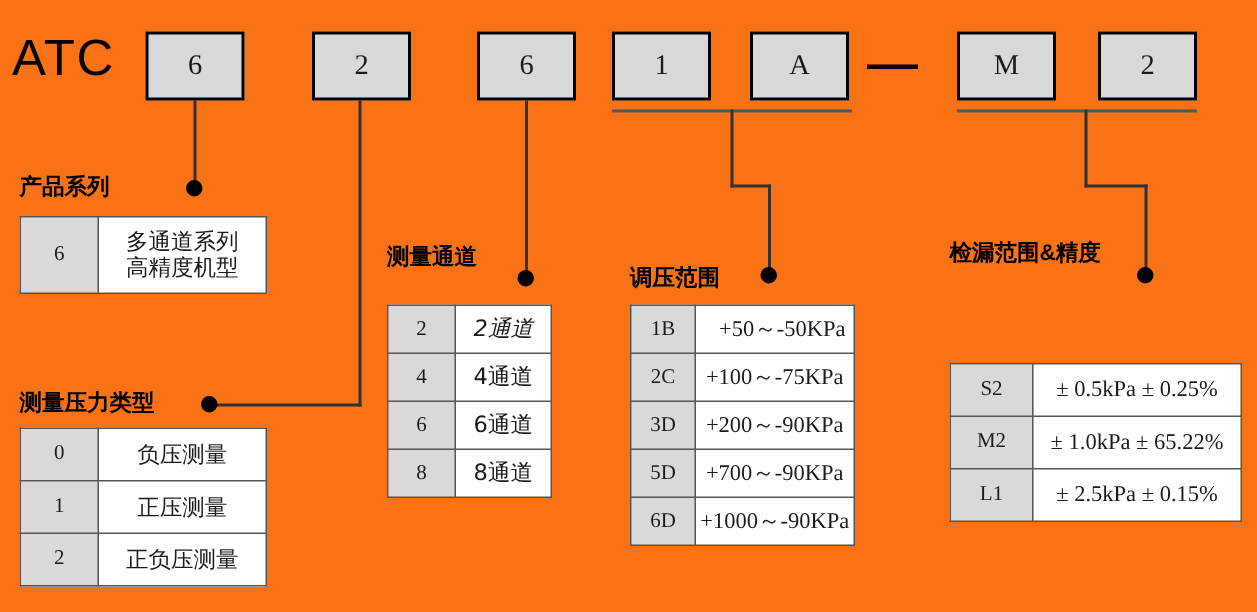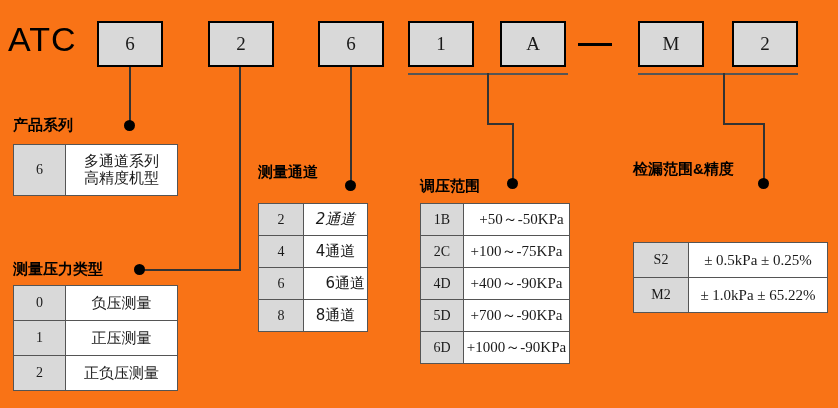--- a/index.html
+++ b/index.html
@@ -174,43 +174,43 @@
         <tr>
       <td class="k" style="width:40px; height:31px;">2</td>
       <td class="v cjk" style="height:31px;font-style:italic;">2通道</td>
     </tr>
     <tr>
       <td class="k" style="height:31px;">4</td>
       <td class="v cjk" style="height:31px;">4通道</td>
     </tr>
     <tr>
       <td class="k" style="height:31px;">6</td>
-      <td class="v cjk" style="height:31px;text-align:right;">6通道</td>
+      <td class="v cjk" style="height:31px;">6通道</td>
     </tr>
     <tr>
       <td class="k" style="height:31px;">8</td>
       <td class="v cjk" style="height:31px;">8通道</td>
     </tr>
   </tbody>
     </table>
 
   <div class="heading" style="left:420px; top:178px;">调压范围</div>
   <table class="tbl" style="left:420px; top:203px; width:150px;">
     <tbody>
         <tr>
       <td class="k" style="width:38px; height:31px;">1B</td>
       <td class="v" style="height:31px;padding-left:12px;">+50～-50KPa</td>
     </tr>
     <tr>
       <td class="k" style="height:31px;">2C</td>
       <td class="v" style="height:31px;">+100～-75KPa</td>
     </tr>
     <tr>
-      <td class="k" style="height:31px;">4D</td>
-      <td class="v" style="height:31px;">+400～-90KPa</td>
+      <td class="k" style="height:31px;">3D</td>
+      <td class="v" style="height:31px;">+200～-90KPa</td>
     </tr>
     <tr>
       <td class="k" style="height:31px;">5D</td>
       <td class="v" style="height:31px;">+700～-90KPa</td>
     </tr>
     <tr>
       <td class="k" style="height:31px;">6D</td>
       <td class="v" style="height:31px;">+1000～-90KPa</td>
     </tr>
   </tbody>
@@ -220,16 +220,20 @@
   <table class="tbl" style="left:633px; top:203px; width:195px;margin-top:39px;">
     <tbody>
         <tr>
       <td class="k" style="width:50px; height:34px;">S2</td>
       <td class="v" style="height:34px;">± 0.5kPa  ± 0.25%</td>
     </tr>
     <tr>
       <td class="k" style="height:34px;">M2</td>
       <td class="v" style="height:34px;">± 1.0kPa  ± 65.22%</td>
     </tr>
+    <tr>
+      <td class="k" style="height:34px;">L1</td>
+      <td class="v" style="height:34px;">± 2.5kPa  ± 0.15%</td>
+    </tr>
   </tbody>
     </table>
 
 </div>
 
 </body></html>

